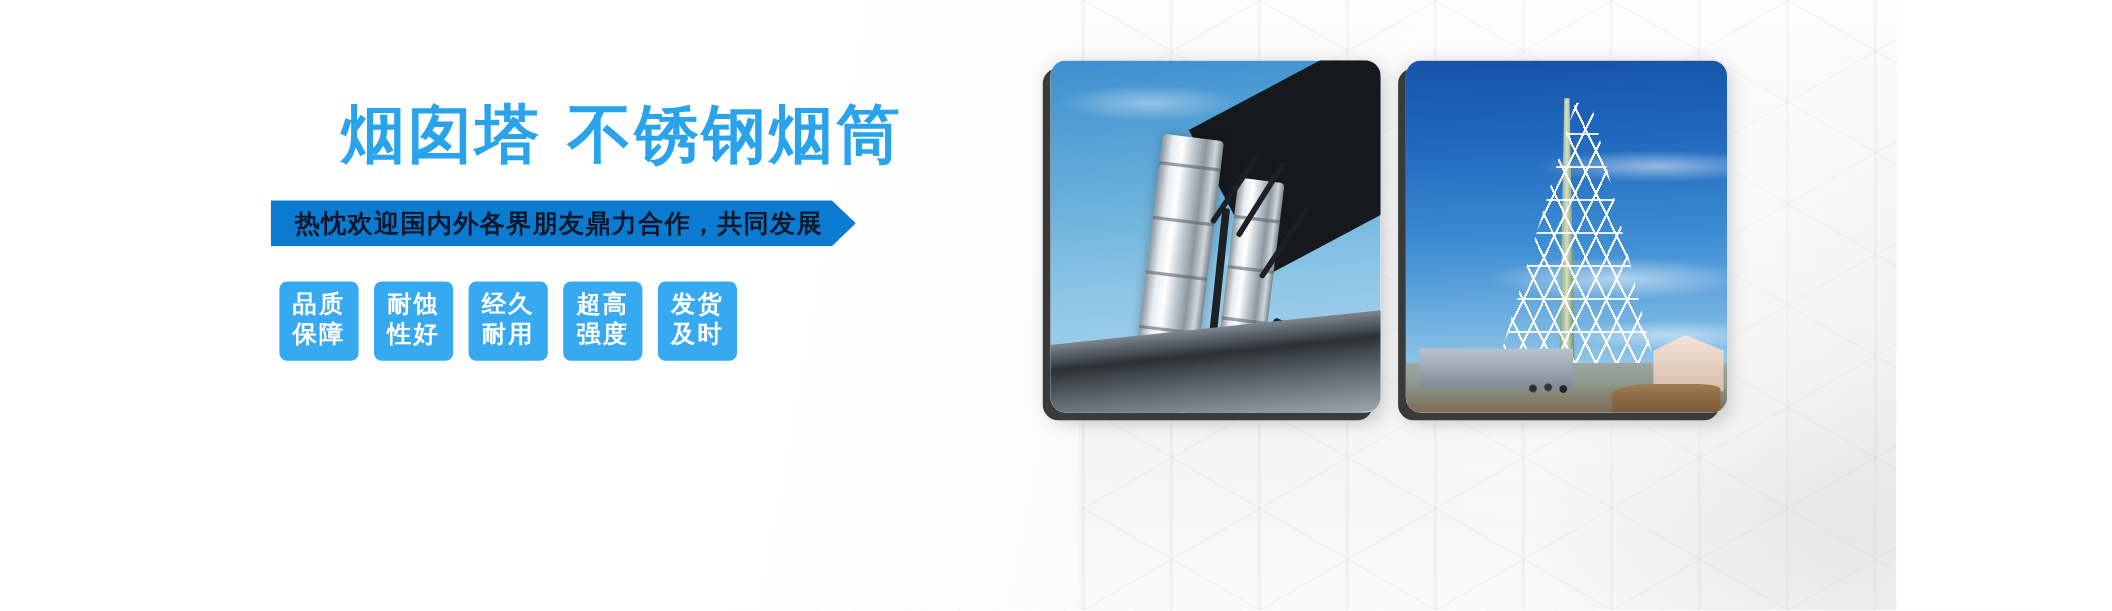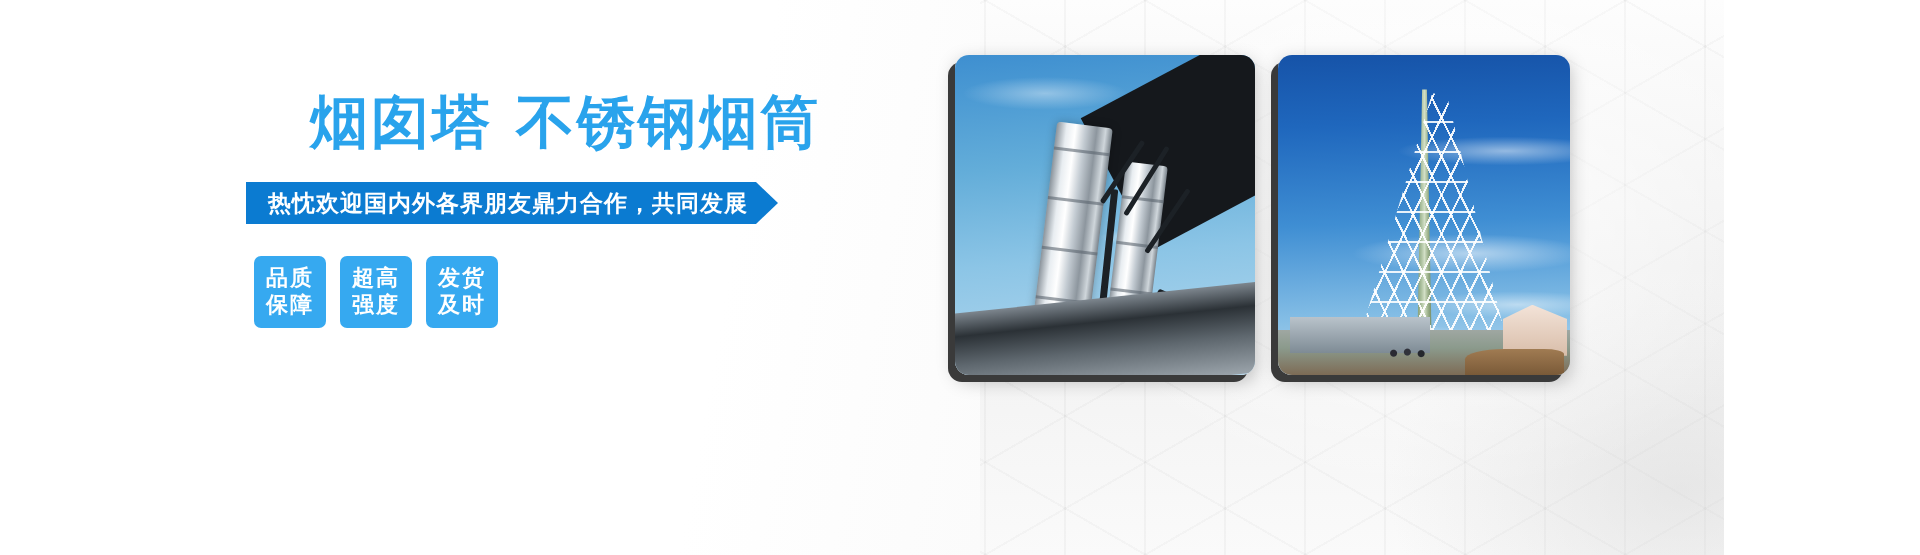--- a/index.html
+++ b/index.html
@@ -120,21 +120,21 @@
   .subtitle-bar {
     position: relative;
     background: #0b7bd1;
     height: 42px;
     display: flex;
     align-items: center;
     padding: 0 30px 0 22px;
     clip-path: polygon(0 0, calc(100% - 22px) 0, 100% 50%, calc(100% - 22px) 100%, 0 100%);
   }
   .subtitle-text {
-    color: #ffffff;
+    color: #0f172a;
     font-size: 23px;
     font-weight: bold;
     letter-spacing: 1px;
     white-space: nowrap;
     font-family: "DejaVu Sans", "Liberation Sans", sans-serif;
   }
 
   .badges {
     position: absolute;
     top: 256px;
@@ -316,20 +316,28 @@
         <span class="subtitle-text">热忱欢迎国内外各界朋友鼎力合作，共同发展</span>
       </div>
     </div>
 
     <div class="badges">
       <div class="badge">
         <span>品质</span>
         <span>保障</span>
       </div>
       <div class="badge">
+        <span>耐蚀</span>
+        <span>性好</span>
+      </div>
+      <div class="badge">
+        <span>经久</span>
+        <span>耐用</span>
+      </div>
+      <div class="badge">
         <span>超高</span>
         <span>强度</span>
       </div>
       <div class="badge">
         <span>发货</span>
         <span>及时</span>
       </div>
     </div>
 
   </div>

